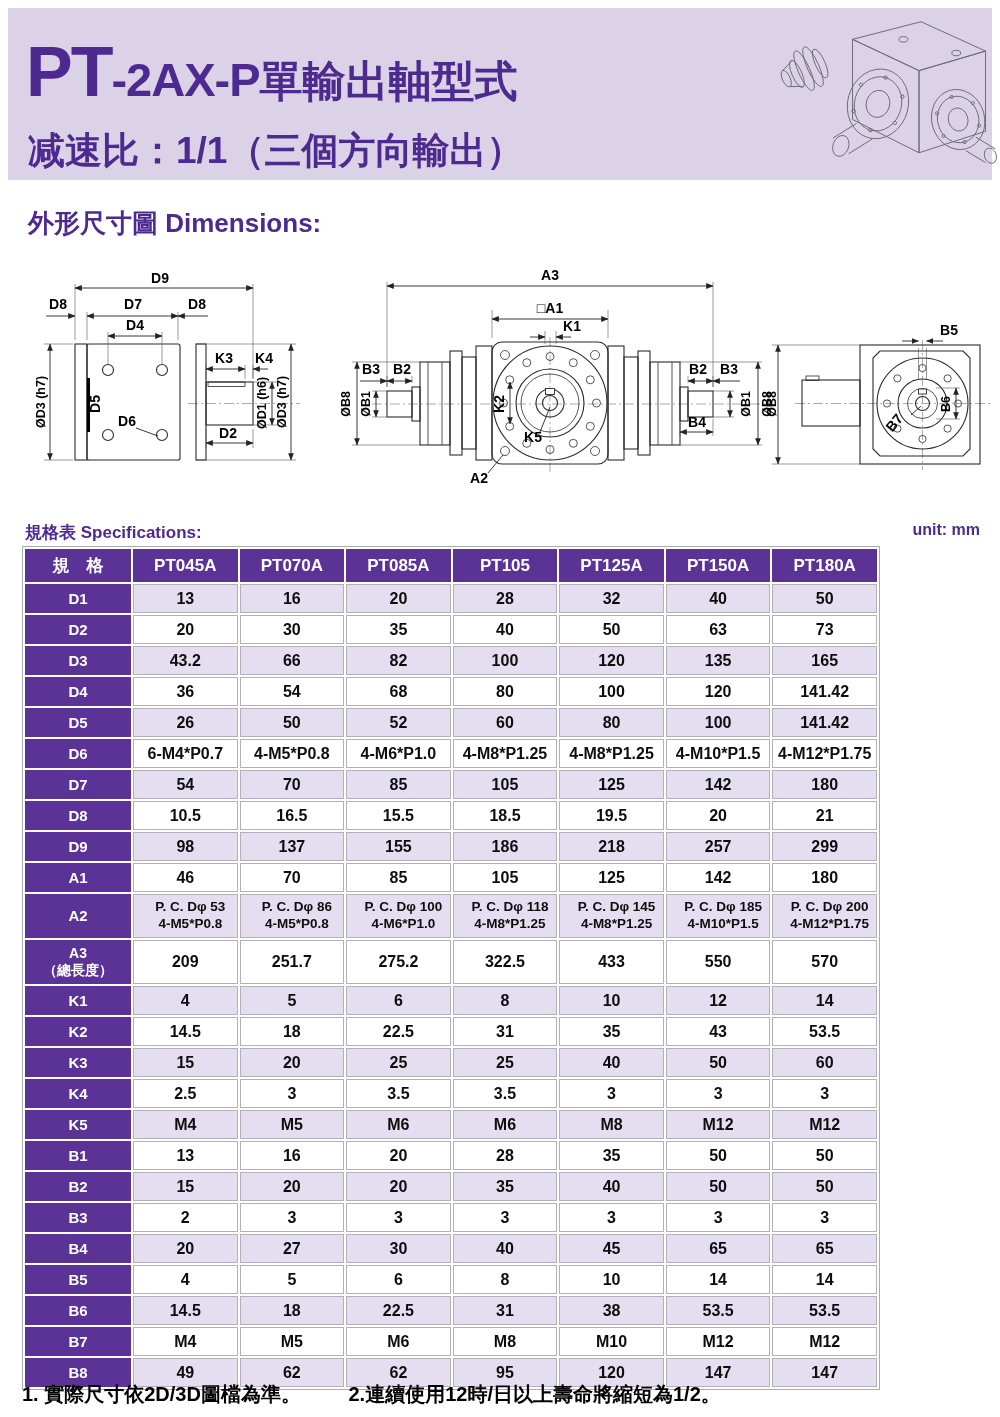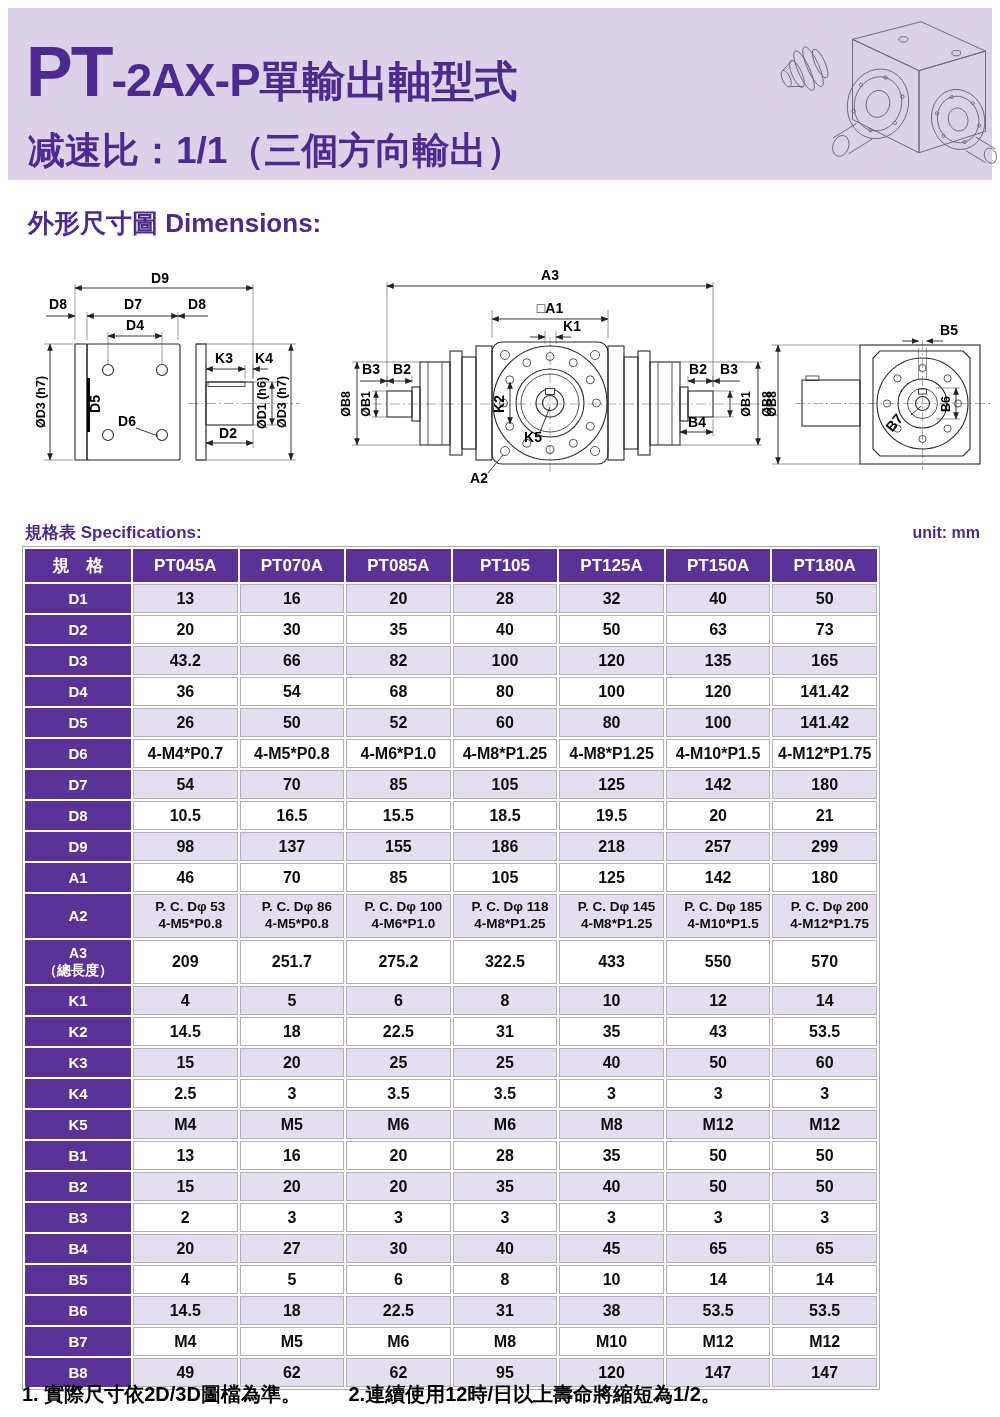--- a/index.html
+++ b/index.html
@@ -13,21 +13,21 @@
   .title1 { position:absolute; left:18px; top:24px; color:#4d2a8f; white-space:nowrap; display:flex; align-items:baseline;justify-content:space-between; }
   .title1 .pt   { font-size:70px; font-weight:800; letter-spacing:-2px; }
   .title1 .sfx  { font-size:47px; font-weight:800; letter-spacing:-1px; }
   .title1 .cjk  { font-size:43px; font-weight:800; }
   .title2 { position:absolute; left:20px; top:118px; font-size:37px; font-weight:800; color:#4d2a8f; white-space:nowrap; }
   .gearbox-svg { position:absolute; left:744px; top:2px; width:250px; height:176px; }
   .gearbox-svg * { vector-effect:non-scaling-stroke; }
 
   
   .dims-title { position:absolute; left:28px; top:206px; font-size:26px; font-weight:800; color:#4d2a8f; }
-  .spec-head  { position:absolute; left:25px; top:521px; width:955px; display:flex; justify-content:space-between; align-items:center; }
+  .spec-head  { position:absolute; left:25px; top:521px; width:955px; display:flex; justify-content:space-between; align-items:flex-start; }
   .spec-title { font-size:17px; font-weight:800; color:#4d2a8f; }
   .unit-label { font-size:16px; font-weight:700; color:#4d2a8f; }
 
   
   .dims-svg { position:absolute; left:0; top:252px; width:1000px; height:260px; }
   .o   { fill:none; stroke:#2b2b2b; stroke-width:1.1; }
   .o2  { fill:none; stroke:#2b2b2b; stroke-width:0.8; }
   .dl  { stroke:#222; stroke-width:0.9; fill:none; }
   .xl  { stroke:#555; stroke-width:0.6; fill:none; }
   .ldr { stroke:#222; stroke-width:0.9; fill:none; }
@@ -464,21 +464,21 @@
         <td>26</td>
         <td>50</td>
         <td>52</td>
         <td>60</td>
         <td>80</td>
         <td>100</td>
         <td>141.42</td>
       </tr>
       <tr>
         <th>D6</th>
-        <td>4-M4*P0.7</td>
+        <td>6-M4*P0.7</td>
         <td>4-M5*P0.8</td>
         <td>4-M6*P1.0</td>
         <td>4-M8*P1.25</td>
         <td>4-M8*P1.25</td>
         <td>4-M10*P1.5</td>
         <td>4-M12*P1.75</td>
       </tr>
       <tr>
         <th>D7</th>
         <td>54</td>

